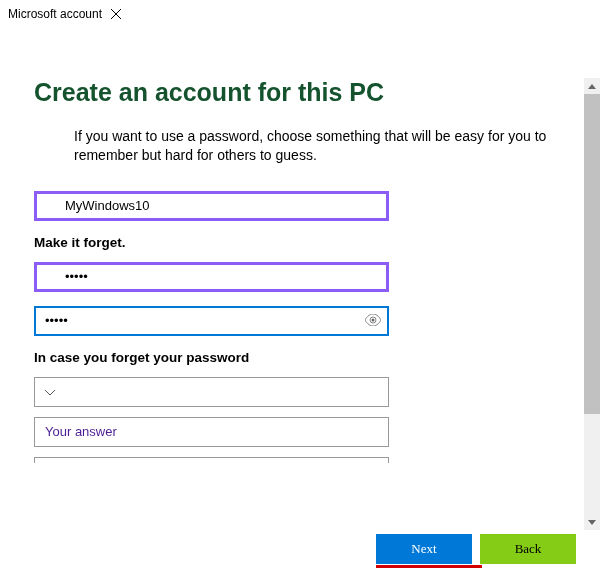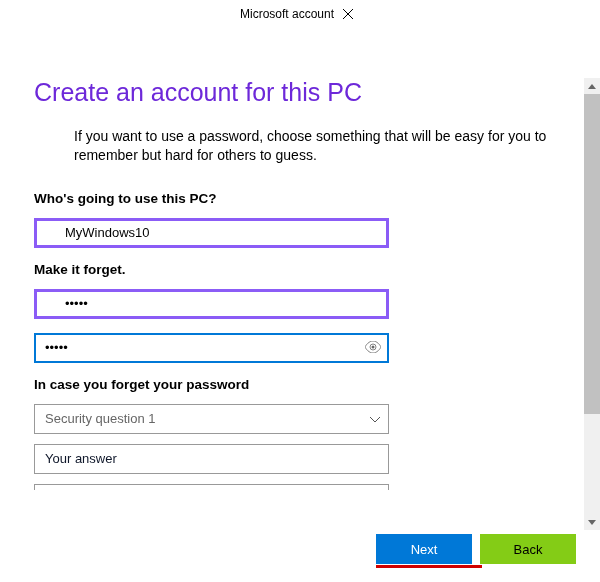--- a/index.html
+++ b/index.html
@@ -13,21 +13,21 @@
       color: #000;
       width: 600px;
       height: 582px;
       position: relative;
       background: #fff;
       overflow: hidden;
     }
     .titlebar {
       display: flex;
       align-items: center;
-      justify-content: center;
+      justify-content: flex-start;
       height: 28px;
       padding: 0 6px 0 8px;
     }
     .titlebar-title {
       font-size: 12px;
       color: #000;
     }
     .titlebar-close {
       width: 28px;
       height: 28px;
@@ -40,22 +40,22 @@
     }
     .content-area {
       position: relative;
       height: 500px;
     }
     .scroll-content {
       padding: 50px 34px 0 34px;
     }
     .dialog-heading {
       font-size: 25px;
-      font-weight: 400;
-      color: #6d28d9;
+      font-weight: 700;
+      color: #14532d;
       margin-bottom: 20px;
     }
     .dialog-intro {
       font-size: 14px;
       color: #000;
       line-height: 1.35;
       margin-bottom: 26px;
       margin-left: 40px;
     }
     .section-label {
@@ -114,21 +114,21 @@
       color: #555;
       font-size: 12px;
     }
     .placeholder-field {
       width: 355px;
       height: 30px;
       border: 1px solid #999;
       padding: 0 10px;
       display: flex;
       align-items: center;
-      color: #0f172a;
+      color: #4c1d95;
       font-size: 13px;
       margin-bottom: 10px;
     }
     .partial-field {
       width: 355px;
       height: 6px;
       border: 1px solid #999;
       border-bottom: none;
     }
     .scrollbar-track {
@@ -165,21 +165,21 @@
       right: 24px;
       display: flex;
       gap: 8px;
     }
     .btn {
       width: 96px;
       height: 30px;
       display: flex;
       align-items: center;
       justify-content: center;
-      font-family: Liberation Sans, sans-serif;
+      font-family: Liberation Serif, serif;
       font-size: 13px;
       border: none;
       cursor: default;
     }
     .btn.primary {
       background: #0078D7;
       color: #fff;
     }
     .btn.secondary {
       background: #84cc16;
@@ -204,21 +204,20 @@
       </svg>
   </div>
 </div>
 
 <div class="content-area">
   <div class="scroll-content">
 
     <div class="dialog-heading">Create an account for this PC</div>
     <div class="dialog-intro">If you want to use a password, choose something that will be easy for you to remember but hard for others to guess.</div>
 
-    <div class="section-label">Who's going to use this PC?</div>
     <input class="text-field" type="text" value="MyWindows10" style="">
 
     <div class="section-label">Make it forget.</div>
 
     <div class="pw-wrap">
       <input class="text-field" type="text" value="•••••" style="">
     </div>
 
     <div class="pw-wrap">
       <input class="text-field focused" type="text" value="•••••" style="">
@@ -226,21 +225,20 @@
         <svg width="16" height="12" viewBox="0 0 16 12">
             <path d="M8 0 C4 0 1 4 0 6 C1 8 4 12 8 12 C12 12 15 8 16 6 C15 4 12 0 8 0 Z M8 9 A3 3 0 1 1 8 3 A3 3 0 1 1 8 9 Z" fill="none" stroke="#666" stroke-width="0.8"></path>
             <circle cx="8" cy="6" r="1.5" fill="#666"></circle>
           </svg>
       </span>
     </div>
 
     <div class="section-label">In case you forget your password</div>
 
     <div class="dropdown">
-      <span>Security question 1</span>
       <span class="chev">
         <svg width="10" height="6" viewBox="0 0 10 6">
             <polyline points="0,0 5,5 10,0" fill="none" stroke="#555" stroke-width="1"></polyline>
           </svg>
       </span>
     </div>
 
     <div class="placeholder-field">
       <span>Your answer</span>
     </div>

